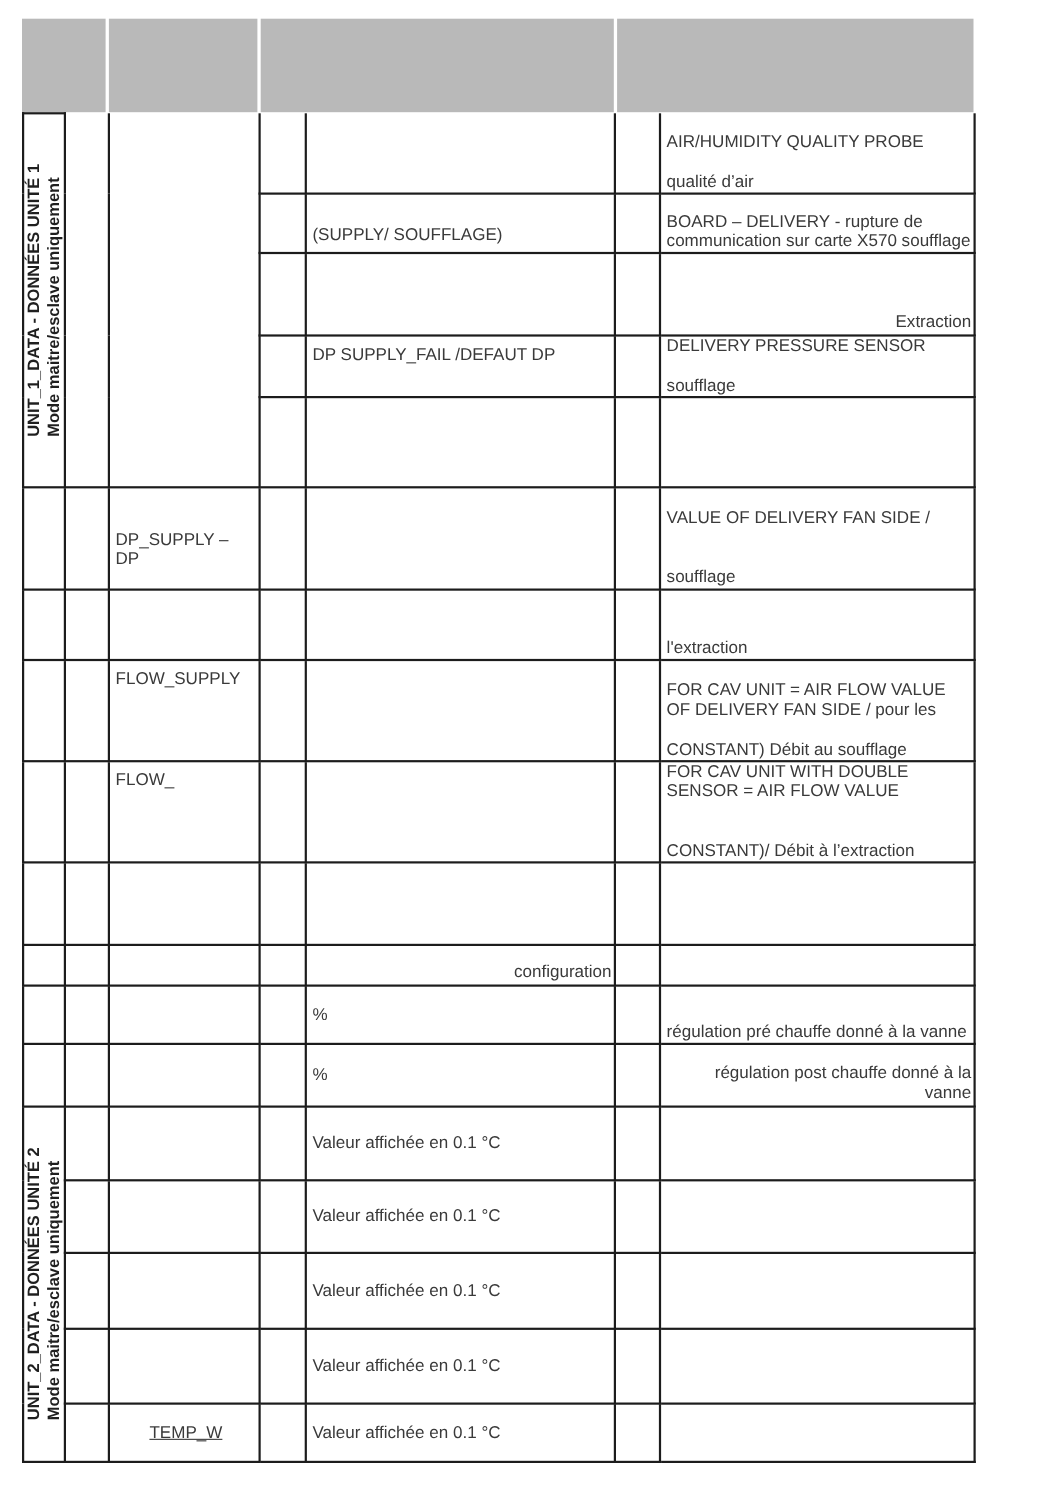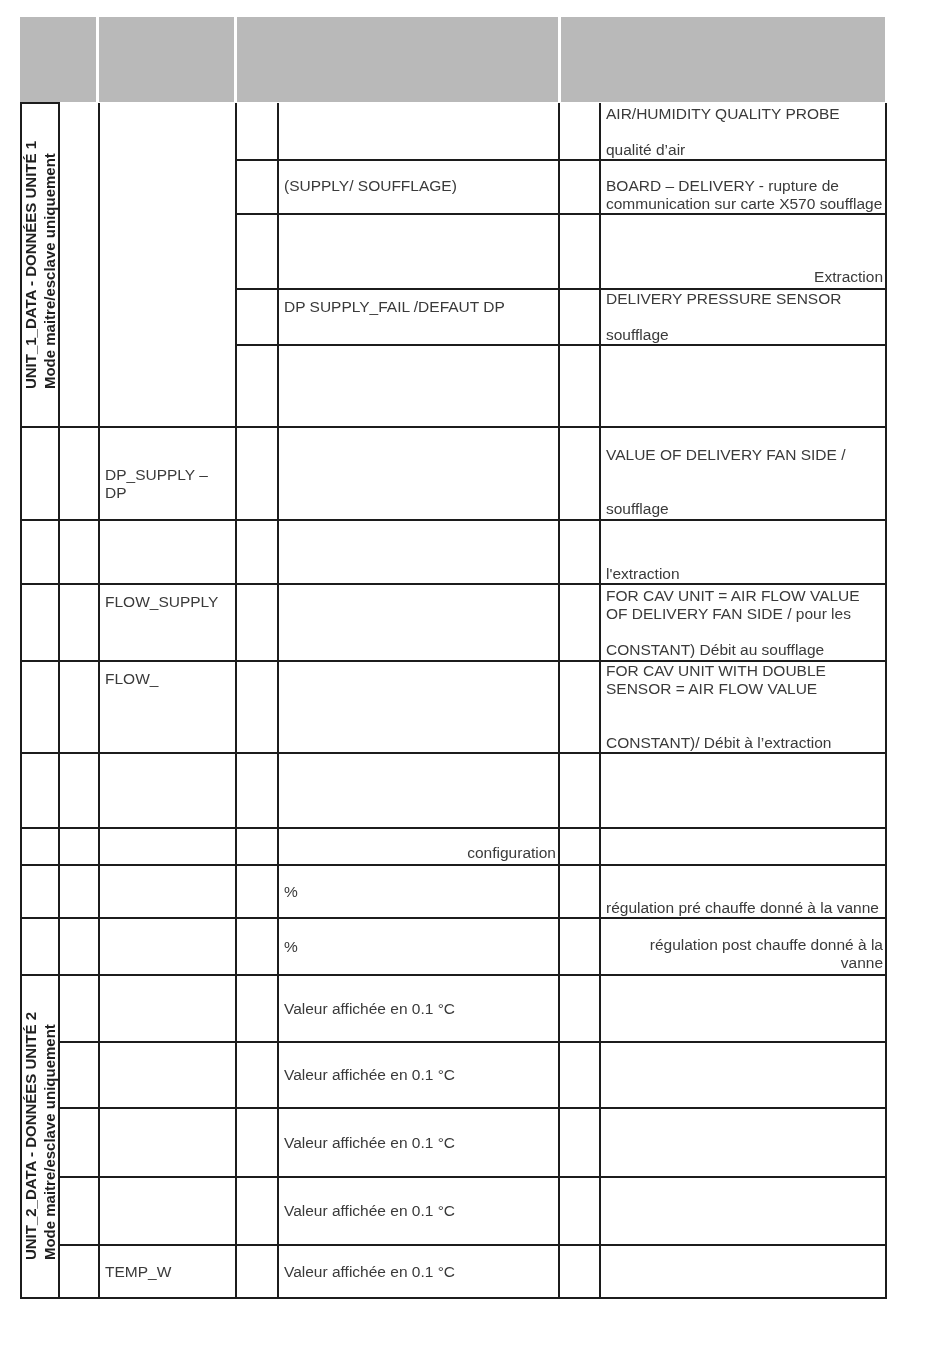--- a/index.html
+++ b/index.html
@@ -36,24 +36,24 @@
     border-right:2px solid var(--border);
     vertical-align:top;
     font-size:15.5px;line-height:18px;
     overflow:hidden;
   }
   td.bb{border-bottom:2px solid var(--border);}
   td.bt{border-top:2px solid var(--border);}
   .txt{white-space:pre-line;padding-left:5px;padding-right:2px;color:var(--txt);}
   .vbot{vertical-align:bottom;}
   .vmid{vertical-align:middle;}
-  .ctr{}
-  .pt2{padding-top:2px;}  .pt8{padding-top:8px;}
+  .ctr{text-align:center;text-decoration:underline;}
+  .pt2{padding-top:18px;}  .pt8{padding-top:8px;}
   .pt18{padding-top:18px;}.pt25{padding-top:38px;}
-  .pb2{padding-bottom:2px;text-align:right;} .pb6{padding-bottom:18px;}
+  .pb2{padding-bottom:2px;text-align:right;} .pb6{padding-bottom:6px;}
   
   .vcell{vertical-align:middle;}
   .vwrap{display:flex;align-items:center;justify-content:center;height:100%;}
   .vtxt{
     writing-mode:vertical-rl;transform:rotate(180deg);
     font-weight:bold;font-size:15px;line-height:19px;
     white-space:pre-line;color:#1f1f1f;letter-spacing:0px;
   }
 </style>
 </head>

